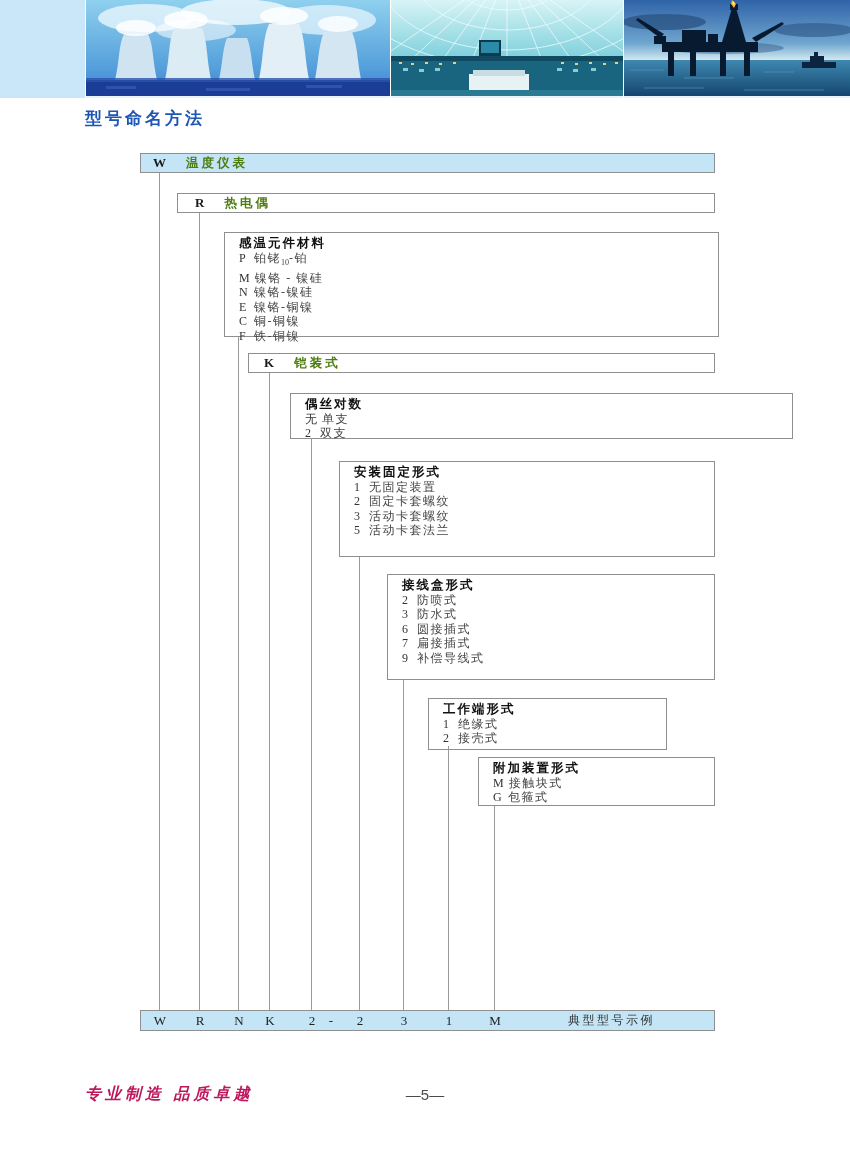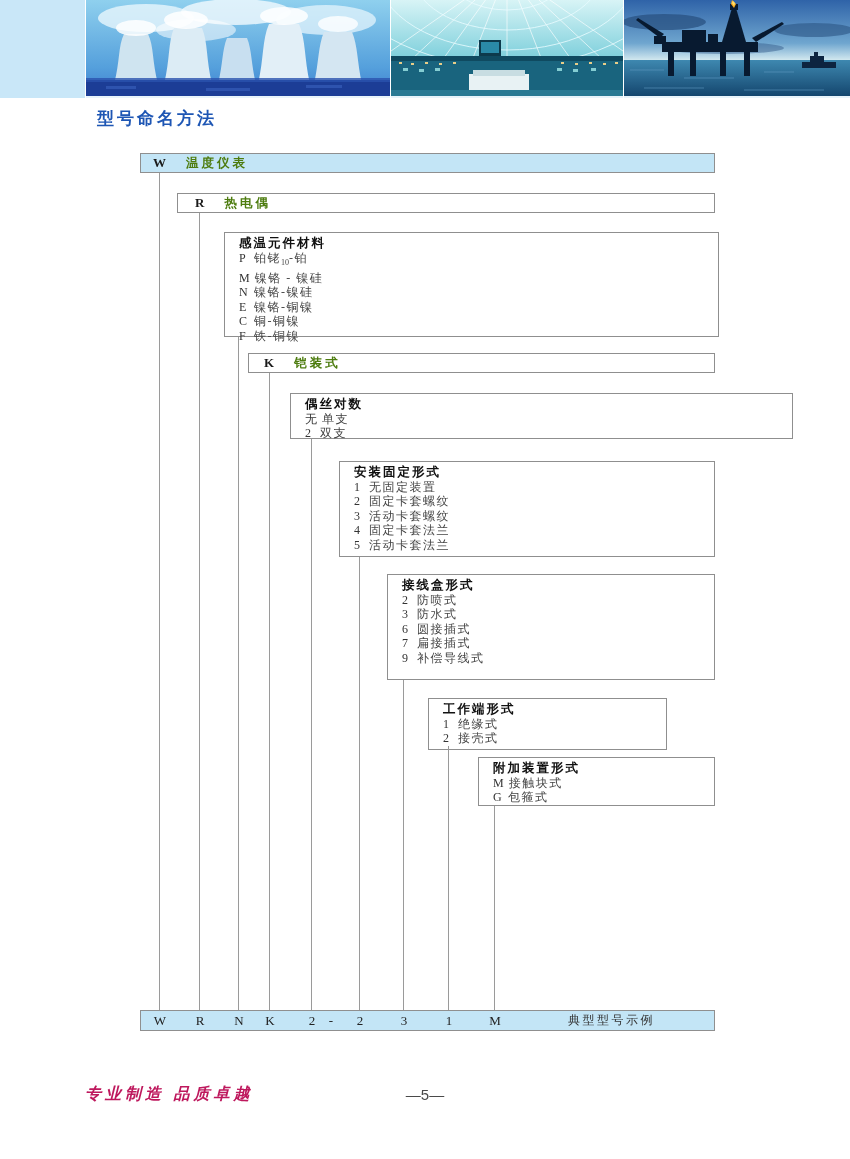--- a/index.html
+++ b/index.html
@@ -10,21 +10,21 @@
   .header-band{position:absolute;left:0;top:0;width:850px;height:98px;}
   .corner-block{position:absolute;left:0;top:0;width:85px;height:98px;background:#c9e7f8;}
   .photo{position:absolute;top:0;height:96px;overflow:hidden;border-bottom:2px solid #e8f4fb;}
   .photo svg{display:block;width:100%;height:100%;}
   .photo-towers{left:86px;width:304px;}
   .photo-control{left:391px;width:232px;}
   .photo-rig{left:624px;width:226px;}
 
   
   .page-title{position:absolute;left:85px;top:107px;font-family:"Liberation Sans",sans-serif;
-      font-weight:bold;font-size:17px;letter-spacing:3px;color:#1e56b4;margin-left:12px;}
+      font-weight:bold;font-size:17px;letter-spacing:3px;color:#1e56b4;}
 
   
   .dbox{position:absolute;border:1px solid #8f8f8f;background:#ffffff;box-sizing:border-box;
         color:#333;}
   .dbox.fill{background:#c3e5f6;}
   .onebox{display:flex;align-items:center;font-size:13px;}
   .onebox .code{font-weight:bold;color:#1a1a1a;}
   .onebox .lbl{font-weight:bold;color:#4d7c0f;letter-spacing:3px;font-size:12.5px;margin-left:20px;}
   .multibox{padding:3px 0 0 14px;font-size:12px;line-height:14.6px;}
   .multibox .btitle{font-weight:bold;color:#111;letter-spacing:2px;font-size:12.5px;}
@@ -254,23 +254,20 @@
       <div class="row">
         <span class="code">1</span><span class="lbl">无固定装置</span>
       </div>
       <div class="row">
         <span class="code">2</span><span class="lbl">固定卡套螺纹</span>
       </div>
       <div class="row">
         <span class="code">3</span><span class="lbl">活动卡套螺纹</span>
       </div>
       <div class="row">
-        <span class="code">4</span><span class="lbl">固定卡套法兰</span>
-      </div>
-      <div class="row">
         <span class="code">5</span><span class="lbl">活动卡套法兰</span>
       </div>
     </div>
 
     <div class="dbox multibox" style="left:387px;top:574px;width:328px;height:106px;">
       <div class="btitle">接线盒形式</div>
       <div class="row">
         <span class="code">2</span><span class="lbl">防喷式</span>
       </div>
       <div class="row">

